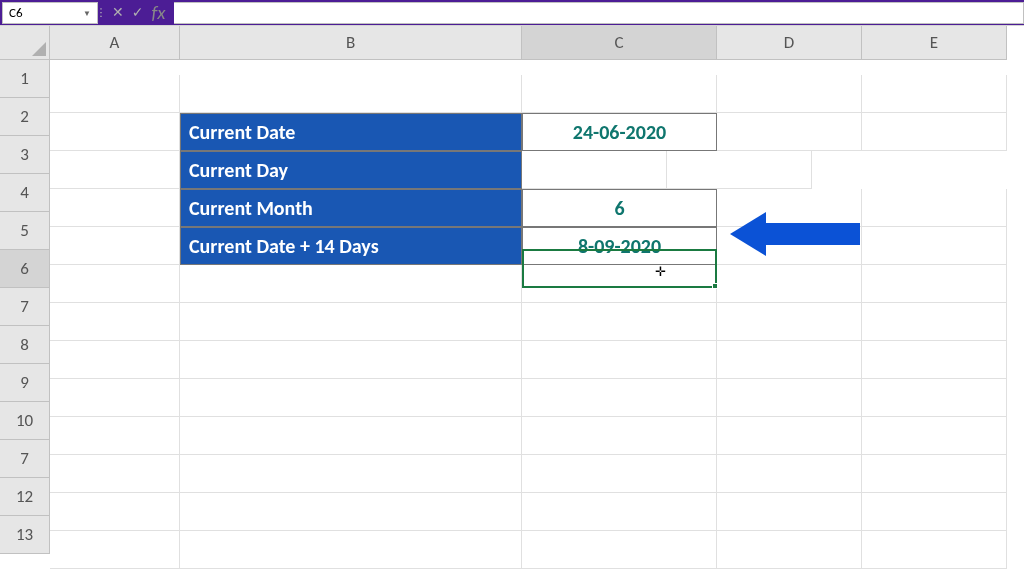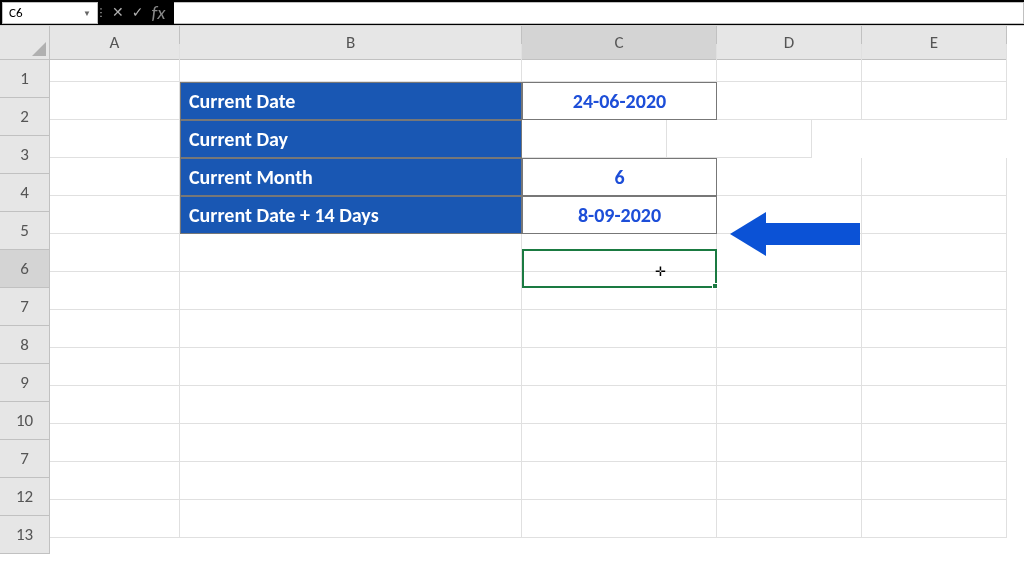--- a/index.html
+++ b/index.html
@@ -12,21 +12,21 @@
       background: #ffffff;
       width: 1024px;
       height: 576px;
       overflow: hidden;
       position: relative;
     }
     .formula-bar {
       display: flex;
       align-items: center;
       height: 26px;
-      background: #000000;
+      background: #4c1d95;
       border-bottom: 1px solid #d4d4d4;
     }
     .name-box {
       width: 96px;
       height: 22px;
       background: #ffffff;
       border: 1px solid #c0c0c0;
       margin-left: 2px;
       padding: 2px 6px;
       font-size: 13px;
@@ -128,21 +128,21 @@
       justify-content: center;
       font-size: 17px;
       color: #555;
     }
     .row-header.selected {
       background: #d4d4d4;
     }
     .grid {
       position: absolute;
       left: 50px;
-      top: 18px;
+      top: 49px;
     }
     .grid-row {
       display: flex;
     }
     .cell {
       border-right: 1px solid #e0e0e0;
       border-bottom: 1px solid #e0e0e0;
       display: flex;
       align-items: center;
       padding: 0 6px;
@@ -152,21 +152,21 @@
     }
     .cell.label {
       background: #1957b3;
       color: #ffffff;
       font-weight: bold;
       border: 1px solid #777;
       padding-left: 8px;
     }
     .cell.value {
       background: #ffffff;
-      color: #1d4ed8;
+      color: #0f766e;
       font-weight: bold;
       border: 1px solid #777;
       justify-content: center;
     }
     .selected-cell {
       position: absolute;
       border: 2px solid #1a7a41;
       pointer-events: none;
       background: transparent;
     }

